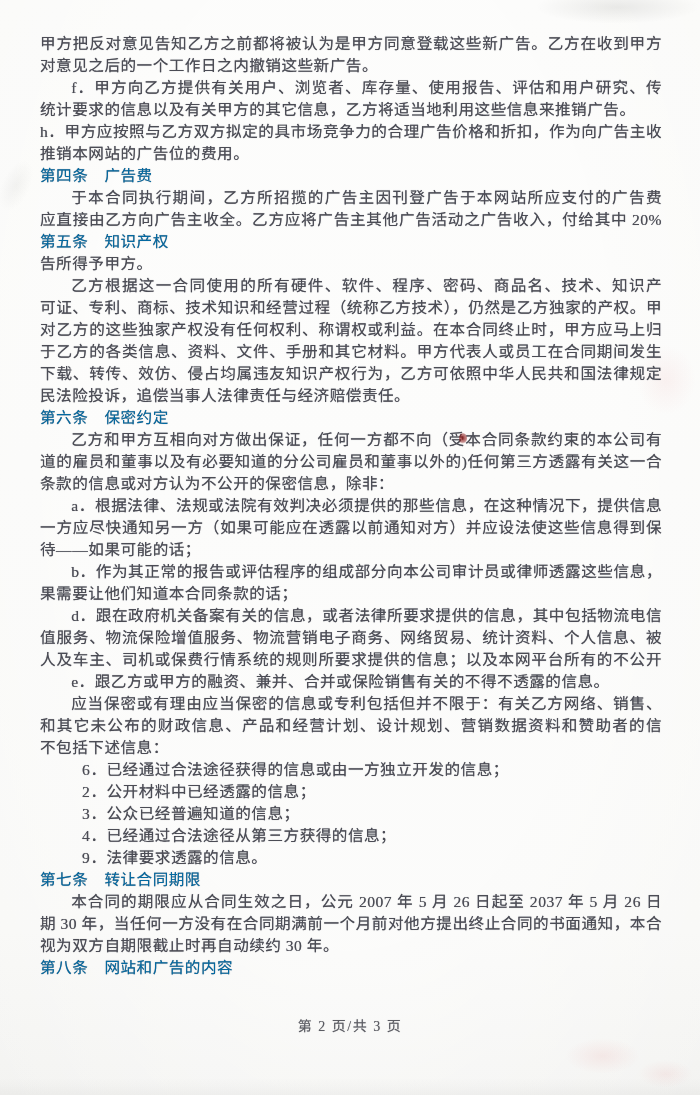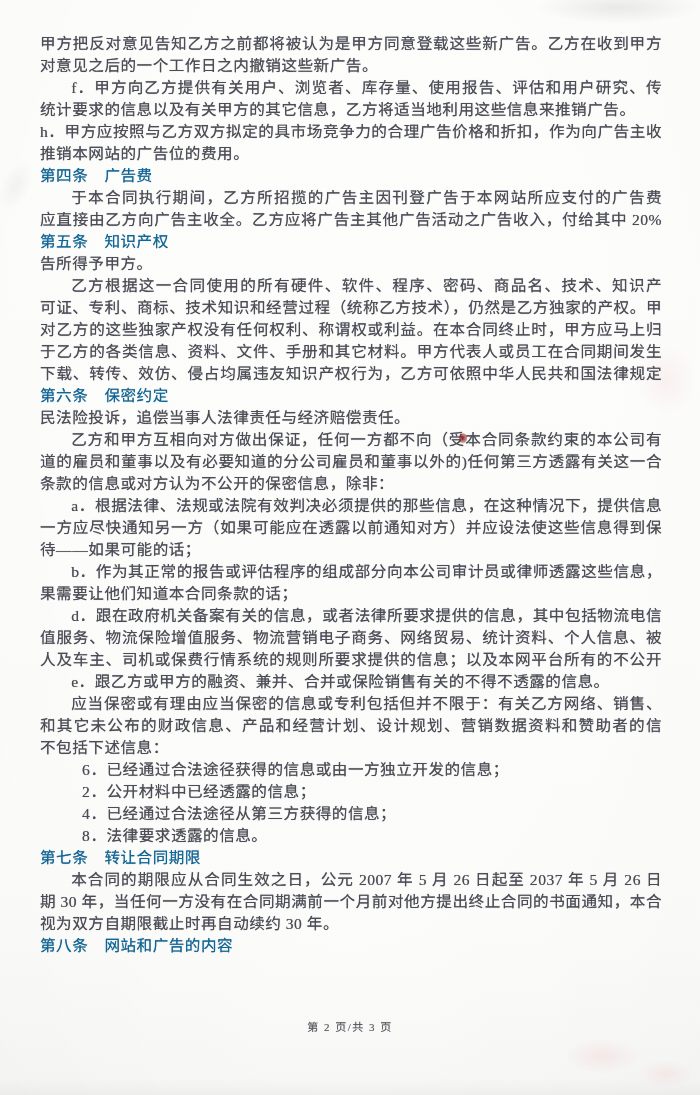--- a/index.html
+++ b/index.html
@@ -47,21 +47,21 @@
   }
   .footer {
     position: absolute;
     left: 0;
     top: 1016px;
     width: 700px;
     height: 22px;
     line-height: 22px;
     text-align: center;
     color: #5b5c63;
-    font-size: 11px;
+    font-size: 14px;
     letter-spacing: 1.5px;
     text-shadow: 0 0 0.7px rgba(91,92,99,0.6);
   }
   
   .smudge { position: absolute; pointer-events: none; }
   .smudge-top-right {
     left: 535px; top: 0; width: 165px; height: 24px;
     background: radial-gradient(ellipse at 50% 30%, rgba(165,165,162,0.22), rgba(165,165,162,0) 70%);
   }
   .smudge-left {
@@ -115,41 +115,42 @@
       <div class="line h">第四条　广告费</div>
       <div class="line j" style="text-indent: 2em;">于本合同执行期间，乙方所招揽的广告主因刊登广告于本网站所应支付的广告费用，均</div>
       <div class="line j">应直接由乙方向广告主收全。乙方应将广告主其他广告活动之广告收入，付给其中 20%之广</div>
       <div class="line h">第五条　知识产权</div>
       <div class="line">告所得予甲方。</div>
       <div class="line j" style="text-indent: 2em;">乙方根据这一合同使用的所有硬件、软件、程序、密码、商品名、技术、知识产权、许</div>
       <div class="line j">可证、专利、商标、技术知识和经营过程（统称乙方技术），仍然是乙方独家的产权。甲方</div>
       <div class="line j">对乙方的这些独家产权没有任何权利、称谓权或利益。在本合同终止时，甲方应马上归还属</div>
       <div class="line j">于乙方的各类信息、资料、文件、手册和其它材料。甲方代表人或员工在合同期间发生窃取、</div>
       <div class="line j">下载、转传、效仿、侵占均属违友知识产权行为，乙方可依照中华人民共和国法律规定向人</div>
+      <div class="line">民法险投诉，追偿当事人法律责任与经济赔偿责任。</div>
       <div class="line h">第六条　保密约定</div>
-      <div class="line">民法险投诉，追偿当事人法律责任与经济赔偿责任。</div>
       <div class="line j" style="text-indent: 2em;">乙方和甲方互相向对方做出保证，任何一方都不向（受本合同条款约束的本公司有权知</div>
       <div class="line j">道的雇员和董事以及有必要知道的分公司雇员和董事以外的)任何第三方透露有关这一合同</div>
       <div class="line">条款的信息或对方认为不公开的保密信息，除非：</div>
       <div class="line j" style="text-indent: 2em;">a．根据法律、法规或法院有效判决必须提供的那些信息，在这种情况下，提供信息的</div>
       <div class="line j">一方应尽快通知另一方（如果可能应在透露以前通知对方）并应设法使这些信息得到保密对</div>
       <div class="line">待——如果可能的话；</div>
       <div class="line j" style="text-indent: 2em;">b．作为其正常的报告或评估程序的组成部分向本公司审计员或律师透露这些信息，如</div>
       <div class="line">果需要让他们知道本合同条款的话；</div>
       <div class="line j" style="text-indent: 2em;">d．跟在政府机关备案有关的信息，或者法律所要求提供的信息，其中包括物流电信增</div>
       <div class="line j">值服务、物流保险增值服务、物流营销电子商务、网络贸易、统计资料、个人信息、被保险</div>
       <div class="line j">人及车主、司机或保费行情系统的规则所要求提供的信息；以及本网平台所有的不公开信息。</div>
       <div class="line" style="text-indent: 2em;">e．跟乙方或甲方的融资、兼并、合并或保险销售有关的不得不透露的信息。</div>
       <div class="line j" style="text-indent: 2em;">应当保密或有理由应当保密的信息或专利包括但并不限于：有关乙方网络、销售、成本</div>
       <div class="line j">和其它未公布的财政信息、产品和经营计划、设计规划、营销数据资料和赞助者的信息，但</div>
       <div class="line">不包括下述信息：</div>
       <div class="line" style="text-indent: 2.7em;">6．已经通过合法途径获得的信息或由一方独立开发的信息；</div>
       <div class="line" style="text-indent: 2.7em;">2．公开材料中已经透露的信息；</div>
+      <div class="line" style="text-indent: 2.7em;">3．公众已经普遍知道的信息；</div>
       <div class="line" style="text-indent: 2.7em;">4．已经通过合法途径从第三方获得的信息；</div>
-      <div class="line" style="text-indent: 2.7em;">8．法律要求透露的信息。</div>
+      <div class="line" style="text-indent: 2.7em;">9．法律要求透露的信息。</div>
       <div class="line h">第七条　转让合同期限</div>
       <div class="line j" style="text-indent: 2em;">本合同的期限应从合同生效之日，公元 2007 年 5 月 26 日起至 2037 年 5 月 26 日止，为</div>
       <div class="line j">期 30 年，当任何一方没有在合同期满前一个月前对他方提出终止合同的书面通知，本合同</div>
       <div class="line">视为双方自期限截止时再自动续约 30 年。</div>
       <div class="line h">第八条　网站和广告的内容</div>
     </div>
 
   <div class="red-mark"></div>
 
   <div class="footer">第 2 页/共 3 页</div>

